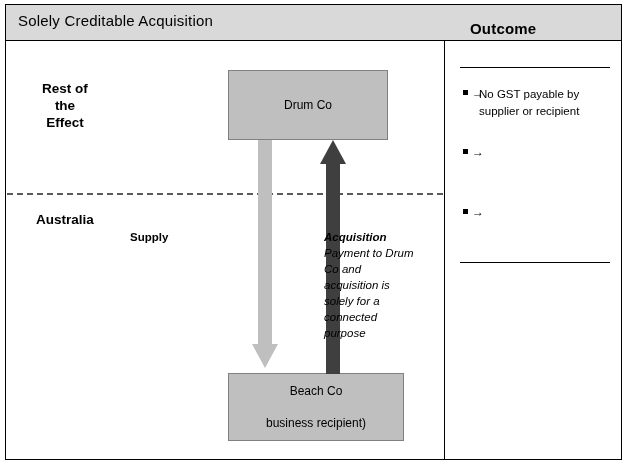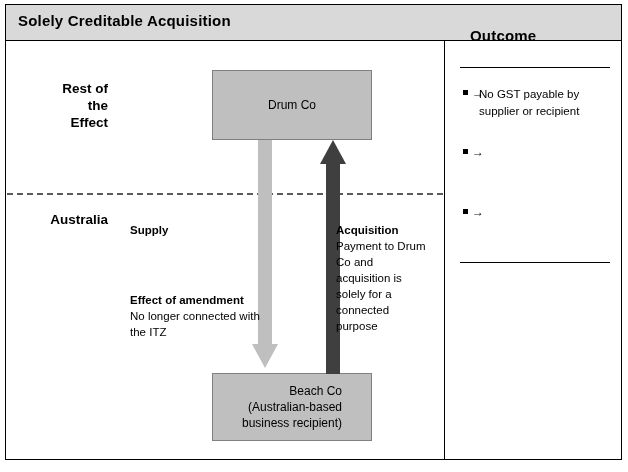--- a/index.html
+++ b/index.html
@@ -35,28 +35,28 @@
     height: 36px;
     background: #d9d9d9;
     border-bottom: 1px solid #000000;
     box-sizing: border-box;
   }
   .header-title-left {
     position: absolute;
     left: 18px;
     top: 12px;
     font-size: 15px;
-    font-weight: bold;
+    font-weight: normal;
     color: #000000;
     letter-spacing: 0.2px;
   }
   .header-title-right {
     position: absolute;
     left: 470px;
-    top: 27px;
+    top: 20px;
     font-size: 15px;
     font-weight: bold;
     color: #000000;
     letter-spacing: 0.2px;
   }
   
   .vertical-divider {
     position: absolute;
     left: 444px;
     top: 41px;
@@ -72,21 +72,21 @@
     width: 436px;
     height: 0px;
     border-top: 2px dashed #5a5a5a;
   }
   
   .region-label {
     position: absolute;
     font-size: 13.5px;
     font-weight: bold;
     color: #000000;
-    text-align: right;
+    text-align: center;
     line-height: 17px;
   }
   #region-row {
     left: 22px;
     top: 80px;
     width: 86px;
   }
   #region-aus {
     left: 22px;
     top: 211px;
@@ -98,33 +98,33 @@
     background: #bfbfbf;
     border: 1px solid #808080;
     box-sizing: border-box;
     display: flex;
     align-items: center;
     justify-content: center;
     text-align: center;
     font-size: 12px;
     color: #000000;
     line-height: 16px;
+    margin-left: 16px;
   }
   #drum-co-box {
     left: 212px;
     top: 70px;
     width: 160px;
     height: 70px;
   }
   #beach-co-box {
     left: 212px;
     top: 373px;
-    width: 160px;
+    width: 176px;
     height: 68px;
-    text-align: right;
   }
   
   .arrow-down-shaft {
     position: absolute;
     left: 258px;
     top: 140px;
     width: 14px;
     height: 205px;
     background: #bfbfbf;
   }
@@ -159,38 +159,40 @@
   
   .annot {
     position: absolute;
     font-size: 11.5px;
     color: #000000;
     line-height: 16px;
   }
   .annot .annot-head {
     font-weight: bold;
     display: block;
+    margin-top: 7px;
   }
   .annot .annot-body {
     display: block;
   }
   #supply-annot {
     left: 130px;
     top: 222px;
     width: 130px;
   }
   #effect-annot {
     left: 130px;
     top: 292px;
     width: 135px;
   }
   #acquisition-annot {
-    left: 336px;
+    left: 324px;
     top: 222px;
     width: 90px;
+    font-style: italic;
   }
   
   .outcome-rule {
     position: absolute;
     background: #000000;
     height: 1px;
   }
   #outcome-rule-top {
     left: 460px;
     top: 67px;
@@ -254,39 +256,35 @@
 
   <div class="region-label" id="region-aus">Australia</div>
 
   <div class="node-box" id="drum-co-box">
     <span>Drum Co</span>
   </div>
 
   <div class="node-box" id="beach-co-box">
     <div>
       <span>Beach Co</span><br>
-      <span>(Australian-based</span><br>
+      <br>
       <span>business recipient)</span>
     </div>
   </div>
 
   <div class="arrow-down-shaft"></div>
   <div class="arrow-down-head"></div>
 
   <div class="arrow-up-shaft"></div>
   <div class="arrow-up-head"></div>
 
   <div class="annot" id="supply-annot">
     <span class="annot-head">Supply</span>
   </div>
 
-  <div class="annot" id="effect-annot">
-    <span class="annot-head">Effect of amendment</span>
-    <span class="annot-body">No longer connected with the ITZ</span>
-  </div>
 
   <div class="annot" id="acquisition-annot">
     <span class="annot-head">Acquisition</span>
     <span class="annot-body">Payment to Drum Co and acquisition is solely for a connected purpose</span>
   </div>
 
   <div class="outcome-rule" id="outcome-rule-top"></div>
   <div class="outcome-rule" id="outcome-rule-bottom"></div>
 
   <div class="outcome-item" id="outcome-item-0">

